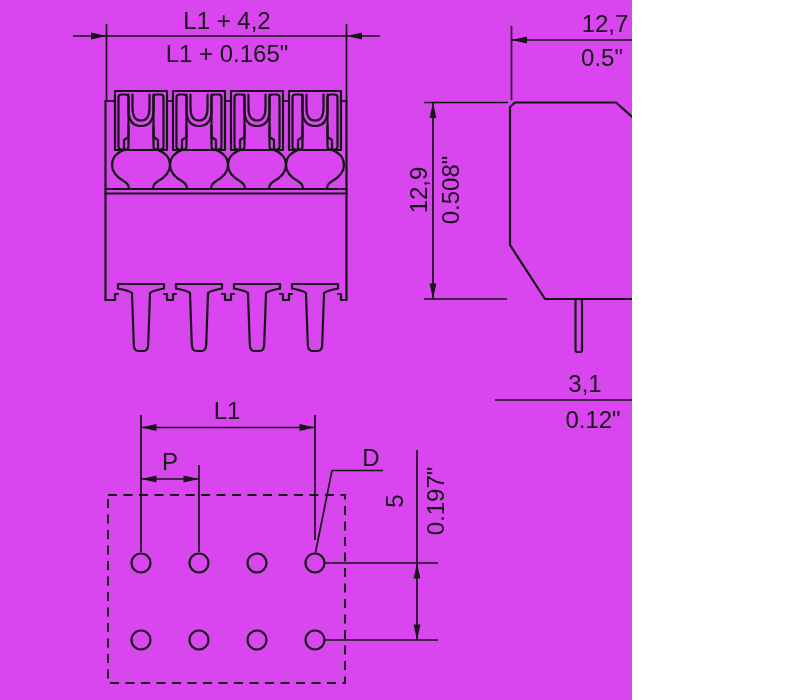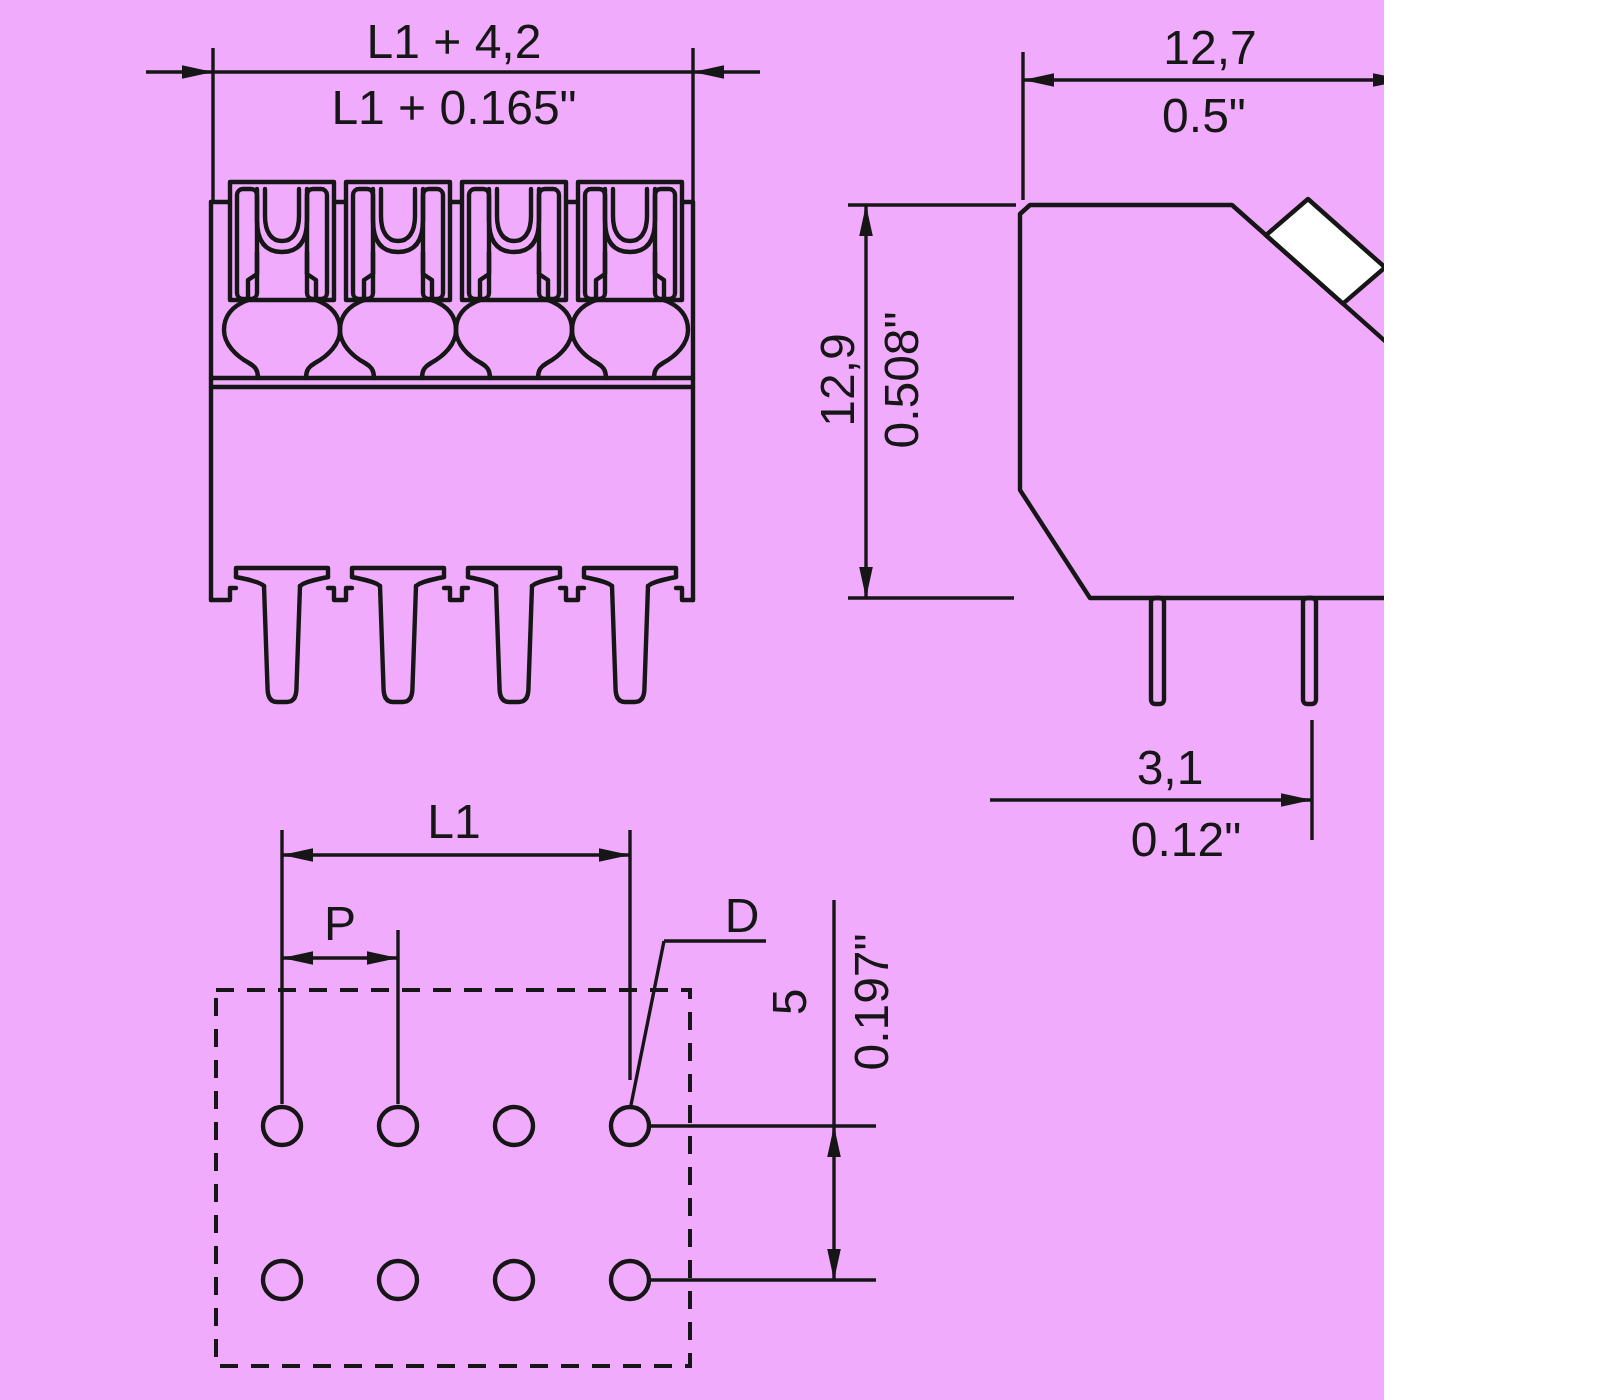--- a/index.html
+++ b/index.html
@@ -1,16 +1,16 @@
 <!DOCTYPE html>
 <html><head>
 <meta charset="utf-8">
 <style>
   html,body{margin:0;padding:0;background:#ffffff;}
-  .stage{width:692px;height:700px;position:relative;background:#f0abfc;overflow:hidden;}
+  .stage{width:632px;height:700px;position:relative;background:#d946ef;overflow:hidden;}
   svg{display:block;}
   text{font-family:"Liberation Sans","DejaVu Sans",sans-serif;font-size:24px;fill:#161616;}
   .obj{fill:none;stroke:#161616;stroke-width:2.2;stroke-linejoin:round;stroke-linecap:round;}
   .objw{fill:#ffffff;stroke:#161616;stroke-width:2.2;stroke-linejoin:round;}
   .dim{fill:none;stroke:#161616;stroke-width:1.7;}
   .dash{fill:none;stroke:#161616;stroke-width:2;stroke-dasharray:9 6.5;}
   .ah{fill:#161616;stroke:none;}
 </style>
 </head>
 <body>

